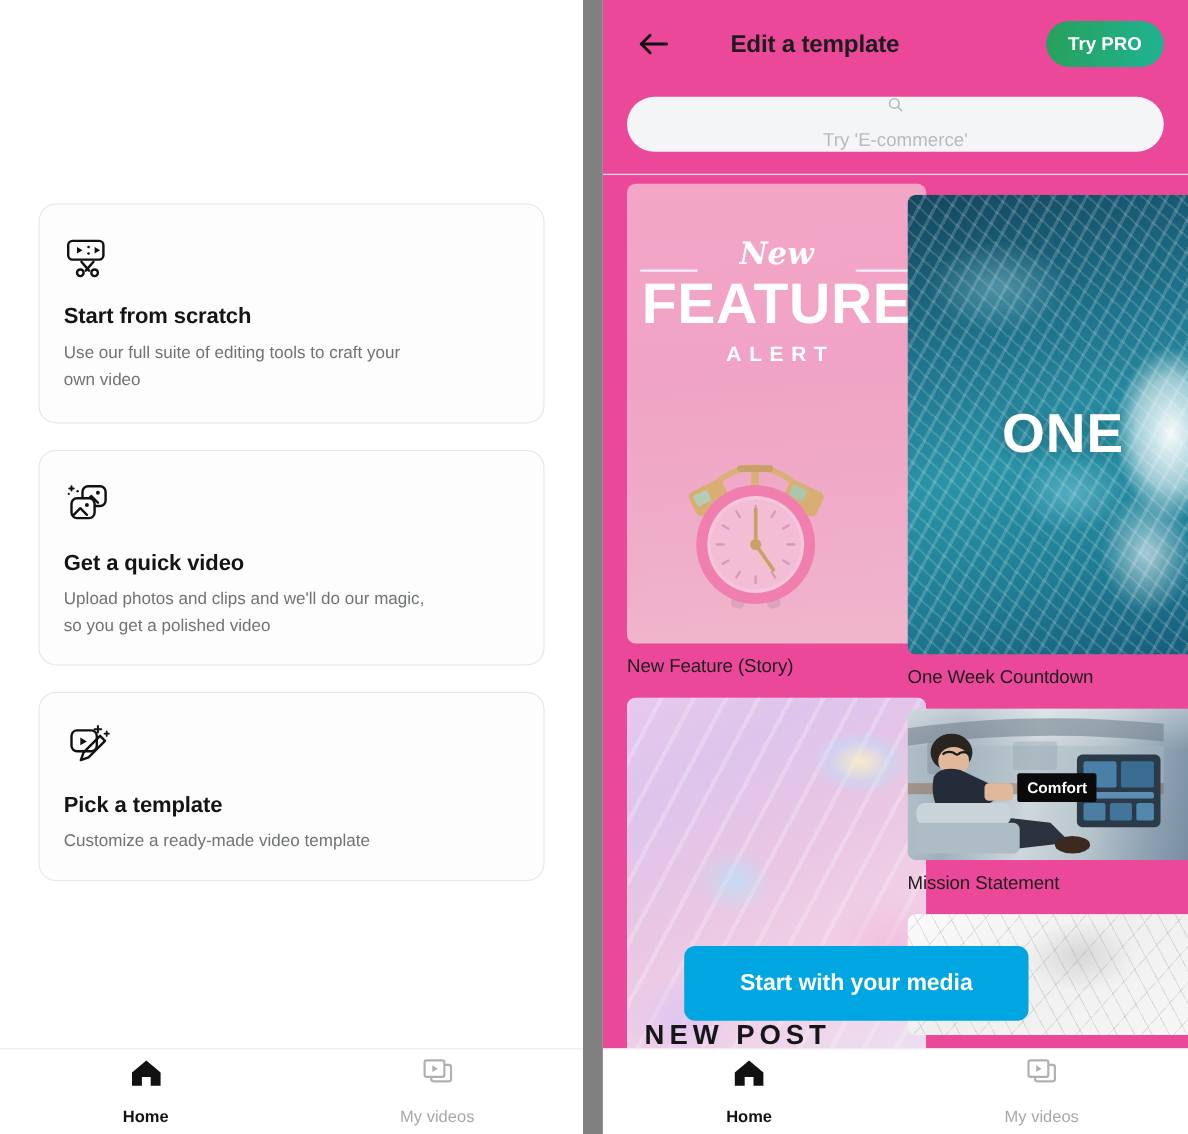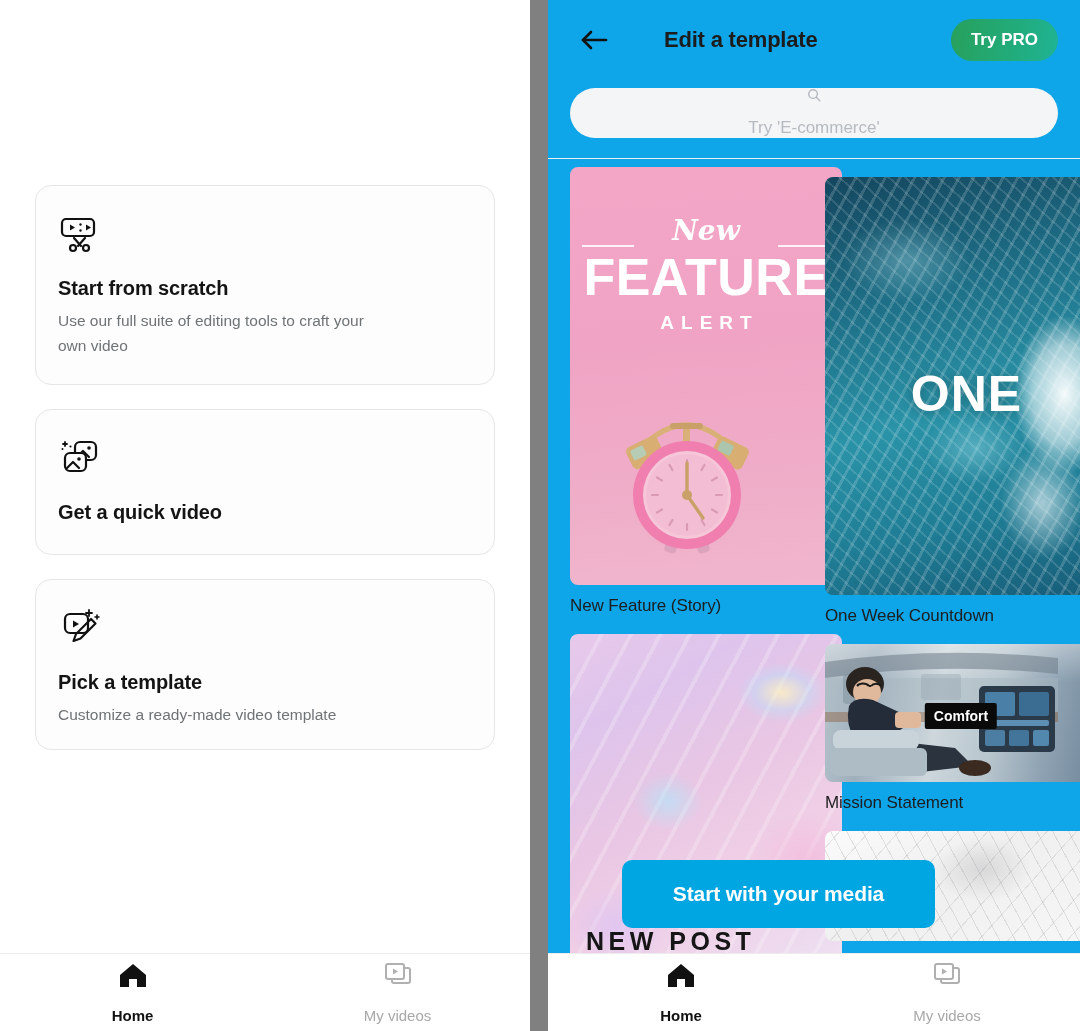--- a/index.html
+++ b/index.html
@@ -66,21 +66,21 @@
   }
   .card-desc {
     font-size: 15.5px; color: #6f7376; line-height: 1.62;
     max-width: 330px;
   }
 
   
   .panel-right {
     position: absolute; left: 548px; top: 0;
     width: 532px; height: 1031px;
-    background: #0ea5e9;
+    background: #ec4899;
     overflow: hidden;
   }
   .right-header {
     height: 80px;
     display: flex; align-items: center;
     padding: 0 22px 0 28px; gap: 0;
   }
   .back-arrow {
     width: 36px; height: 36px; flex: none;
     display: flex; align-items: center; justify-content: center;
@@ -276,20 +276,21 @@
             <rect x="7" y="17" width="21" height="18" rx="5" fill="#fdfdfd"></rect>
             <circle cx="21" cy="23" r="1.8" fill="#111" stroke="none"></circle>
             <path d="M9 32 L15 26 L21 32"></path>
             <path d="M7 6 L7 10 M5 8 L9 8" stroke-width="1.8"></path>
             <circle cx="12.5" cy="10.5" r="1.1" fill="#111" stroke="none"></circle>
             <circle cx="4.5" cy="13" r="1" fill="#111" stroke="none"></circle>
           </svg>
         </div>
         <div class="card-body">
           <div class="card-title">Get a quick video</div>
+          <div class="card-desc">Upload photos and clips and we'll do our magic, so you get a polished video</div>
         </div>
       </div>
 
       <div class="action-card">
         <div class="card-icon">
           <svg width="44" height="44" viewBox="0 0 44 44" fill="none" stroke="#111" stroke-width="2.2" stroke-linecap="round" stroke-linejoin="round">
             <path d="M7 13 a5 5 0 0 1 5-5 h13 a5 5 0 0 1 5 5 v9 a5 5 0 0 1 -5 5 h-13 a5 5 0 0 1 -5 -5 z"></path>
             <path d="M15 14.5 L21 18 L15 21.5 Z" fill="#111" stroke="none"></path>
             <path d="M33 13 L18 28 L15.5 35 L22.5 32.5 L37.5 17.5 Z"></path>
             <path d="M31 10 L31 4 M28 7 L34 7" stroke-width="1.8"></path>

